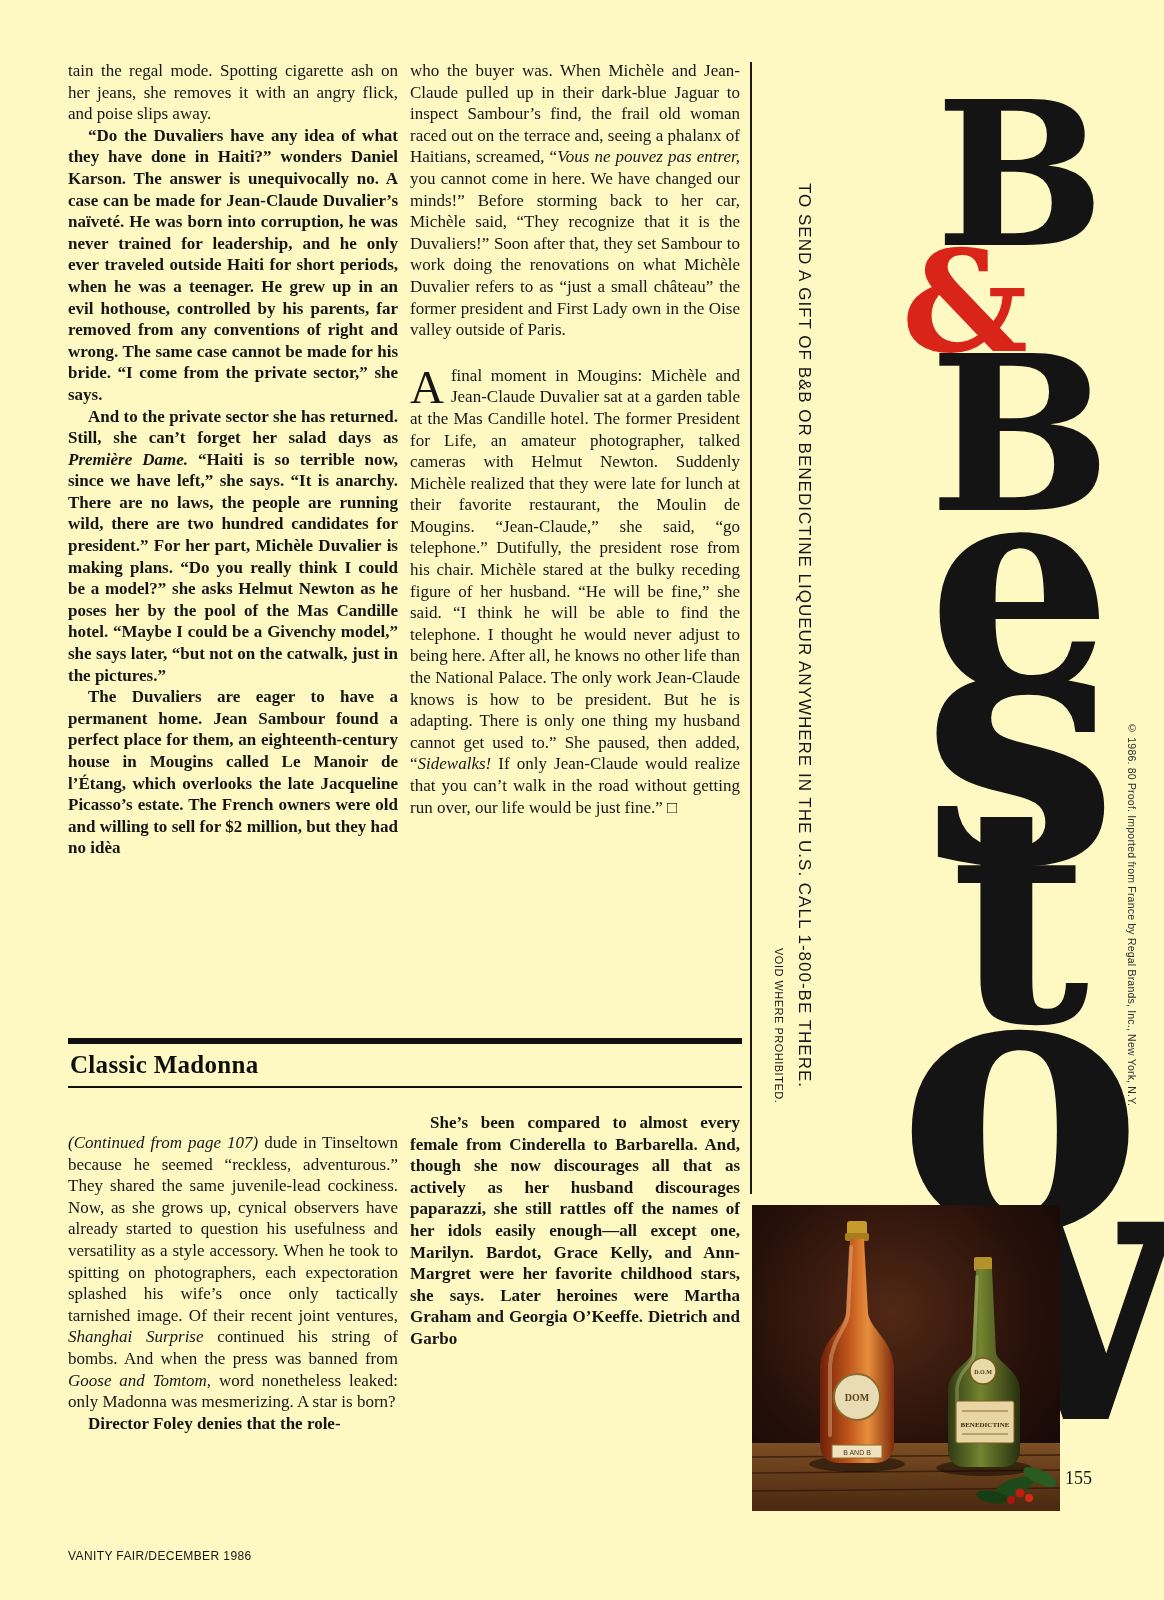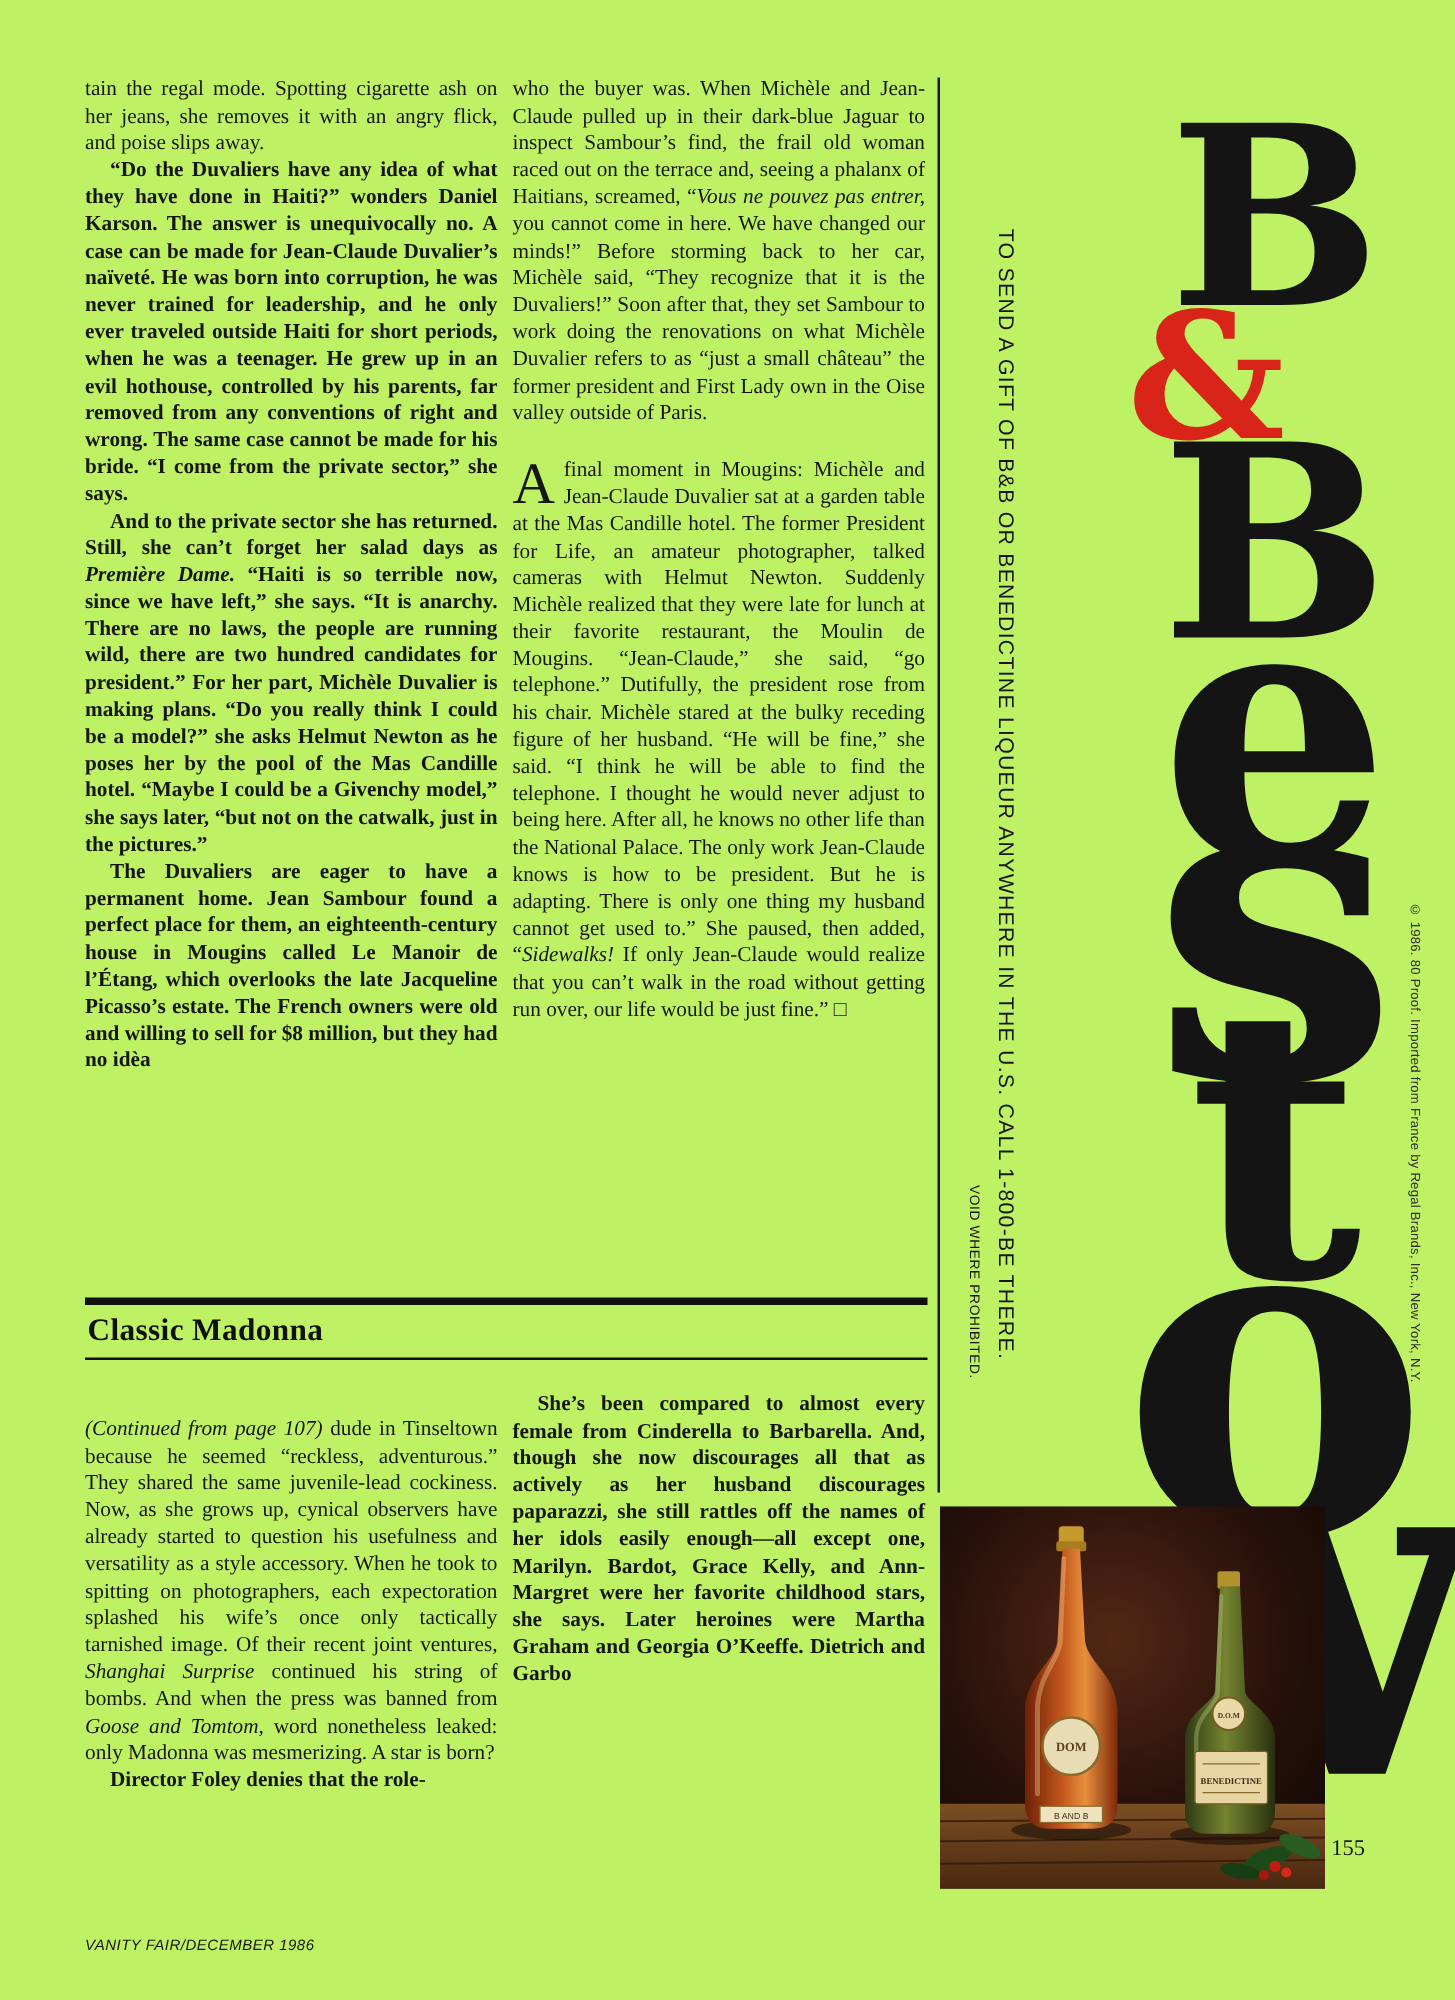--- a/index.html
+++ b/index.html
@@ -1,19 +1,19 @@
 <!DOCTYPE html>
 <html><head>
 <meta charset="utf-8">
 <style>
   * { margin:0; padding:0; box-sizing:border-box; }
   html,body { background:#e8e6e0; }
   .page {
     position:relative; width:1164px; height:1600px; margin:0 auto;
-    background:#bef264; overflow:hidden;
+    background:#fef9c3; overflow:hidden;
     font-family:"Liberation Serif", serif; color:#161616;
   }
   .col {
     position:absolute; width:330px;
     font-size:17px; line-height:21.6px; text-align:justify;
   }
   .col p { margin:0; }
   .col p.indent { text-indent:20px;font-weight:bold; }
   .col p.space-before { margin-top:24px; }
   .col em { font-style:italic; }
@@ -38,34 +38,34 @@
   .vert {
     position:absolute; writing-mode:vertical-rl;
     font-family:"Liberation Sans", sans-serif; color:#161616;
   }
   .tagline   { left:794px;  top:183px; font-size:17px;  letter-spacing:1px; }
   .voidnote  { left:773px;  top:948px; font-size:11px;  letter-spacing:.5px; }
   .copyright { left:1126px; top:722px; font-size:10.5px; letter-spacing:.2px; color:#2e2e2e; }
   .photo { position:absolute; left:752px; top:1205px; width:308px; height:306px; display:block; }
   .footer-left {
     position:absolute; left:68px; top:1549px;
-    font-family:"Liberation Sans", sans-serif; font-size:12px; letter-spacing:.4px;font-style:italic;
+    font-family:"Liberation Sans", sans-serif; font-size:12px; letter-spacing:.4px;
   }
   .footer-right { position:absolute; right:72px; top:1468px; font-size:18px; }
 </style>
 </head>
 <body>
 
 <div class="page">
 
   <div class="col" style="left:68px; top:60px;">
       <p class=""><span>tain the regal mode. Spotting cigarette ash on her jeans, she removes it with an angry flick, and poise slips away.</span></p>
       <p class="indent"><span>“Do the Duvaliers have any idea of what they have done in Haiti?” wonders Daniel Karson. The answer is unequivocally no. A case can be made for Jean-Claude Duvalier’s naïveté. He was born into corruption, he was never trained for leadership, and he only ever traveled outside Haiti for short periods, when he was a teenager. He grew up in an evil hothouse, controlled by his parents, far removed from any conventions of right and wrong. The same case cannot be made for his bride. “I come from the private sector,” she says.</span></p>
       <p class="indent"><span>And to the private sector she has returned. Still, she can’t forget her salad days as </span><em>Première Dame.</em><span> “Haiti is so terrible now, since we have left,” she says. “It is anarchy. There are no laws, the people are running wild, there are two hundred candidates for president.” For her part, Michèle Duvalier is making plans. “Do you really think I could be a model?” she asks Helmut Newton as he poses her by the pool of the Mas Candille hotel. “Maybe I could be a Givenchy model,” she says later, “but not on the catwalk, just in the pictures.”</span></p>
-      <p class="indent"><span>The Duvaliers are eager to have a permanent home. Jean Sambour found a perfect place for them, an eighteenth-century house in Mougins called Le Manoir de l’Étang, which overlooks the late Jacqueline Picasso’s estate. The French owners were old and willing to sell for $8 million, but they had no idèa</span></p>
+      <p class="indent"><span>The Duvaliers are eager to have a permanent home. Jean Sambour found a perfect place for them, an eighteenth-century house in Mougins called Le Manoir de l’Étang, which overlooks the late Jacqueline Picasso’s estate. The French owners were old and willing to sell for $2 million, but they had no idèa</span></p>
     </div>
 
   <div class="col" style="left:410px; top:60px;">
       <p class=""><span>who the buyer was. When Michèle and Jean-Claude pulled up in their dark-blue Jaguar to inspect Sambour’s find, the frail old woman raced out on the terrace and, seeing a phalanx of Haitians, screamed, “</span><em>Vous ne pouvez pas entrer,</em><span> you cannot come in here. We have changed our minds!” Before storming back to her car, Michèle said, “They recognize that it is the Duvaliers!” Soon after that, they set Sambour to work doing the renovations on what Michèle Duvalier refers to as “just a small château” the former president and First Lady own in the Oise valley outside of Paris.</span></p>
       <p class=" space-before"><span class="dropcap">A</span><span>final moment in Mougins: Michèle and Jean-Claude Duvalier sat at a garden table at the Mas Candille hotel. The former President for Life, an amateur photographer, talked cameras with Helmut Newton. Suddenly Michèle realized that they were late for lunch at their favorite restaurant, the Moulin de Mougins. “Jean-Claude,” she said, “go telephone.” Dutifully, the president rose from his chair. Michèle stared at the bulky receding figure of her husband. “He will be fine,” she said. “I think he will be able to find the telephone. I thought he would never adjust to being here. After all, he knows no other life than the National Palace. The only work Jean-Claude knows is how to be president. But he is adapting. There is only one thing my husband cannot get used to.” She paused, then added, “</span><em>Sidewalks!</em><span> If only Jean-Claude would realize that you can’t walk in the road without getting run over, our life would be just fine.” □</span></p>
     </div>
 
   <div class="vrule" style="left:750px; top:62px; width:2px; height:1132px;"></div>
 
   <div class="madonna-head">

